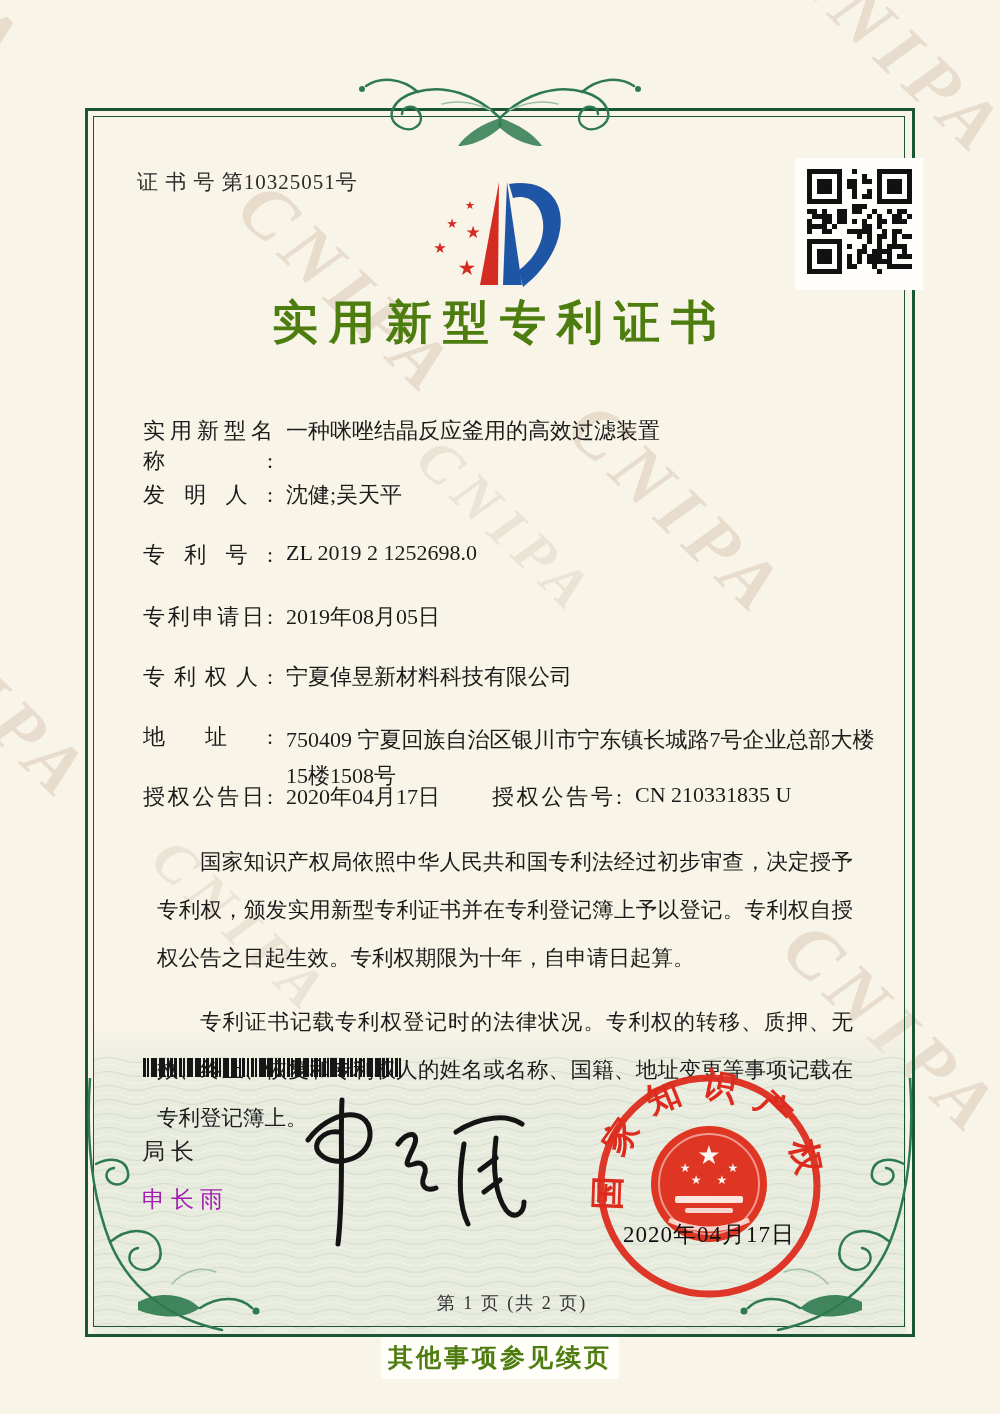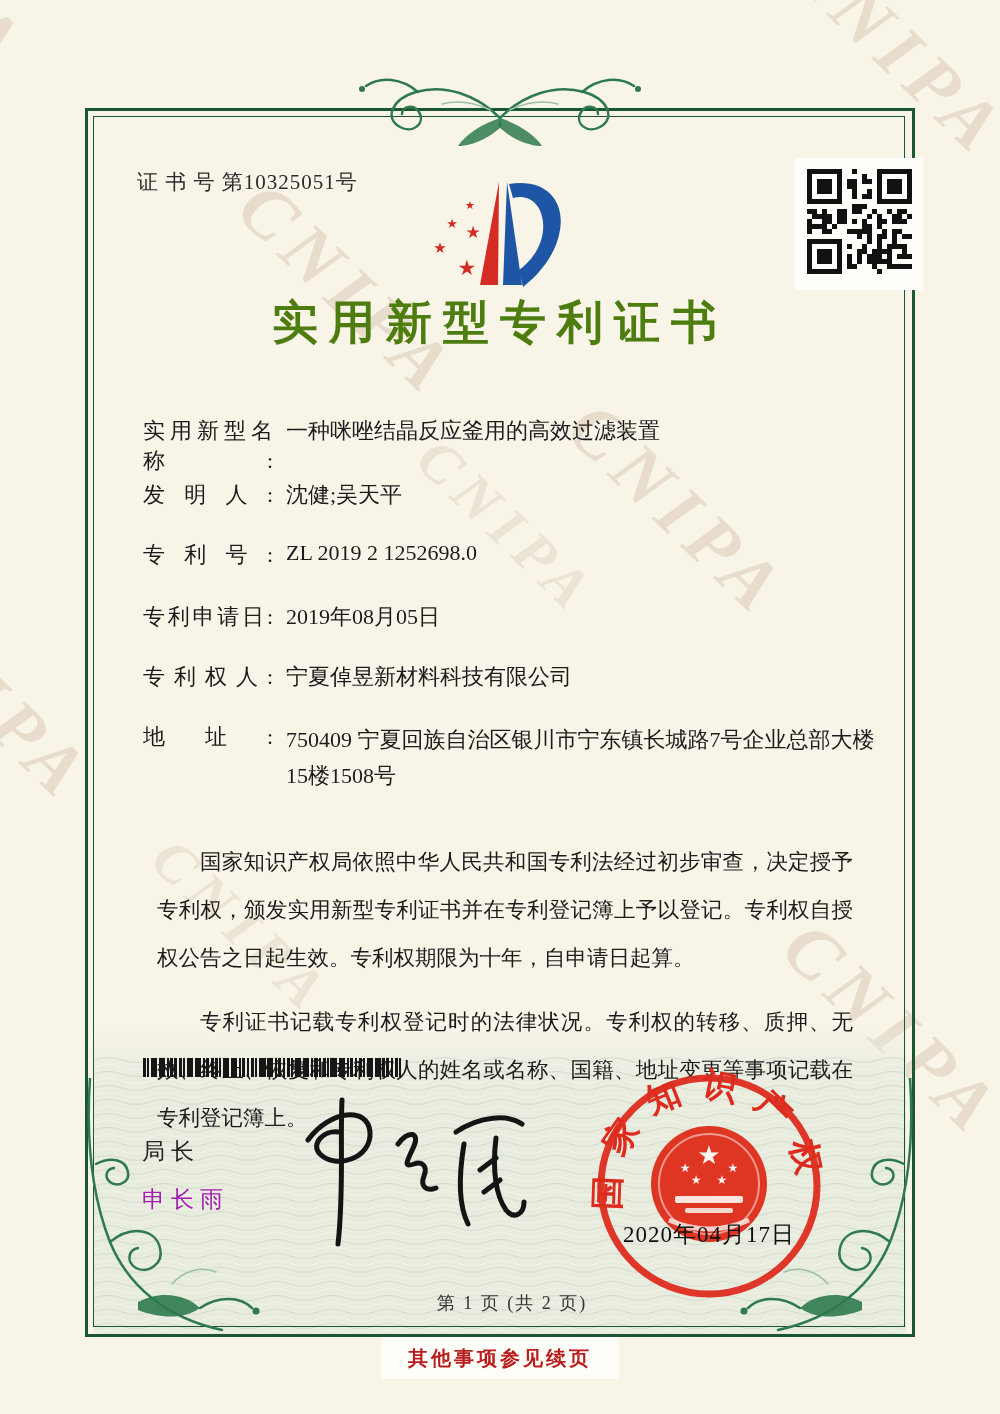--- a/index.html
+++ b/index.html
@@ -53,21 +53,21 @@
   .director-label{position:absolute;left:142px;top:1136px;font-size:23px;letter-spacing:6px;color:#222;
                   font-family:"Liberation Sans","DejaVu Sans",sans-serif;}
   .director-name{position:absolute;left:142px;top:1184px;font-size:23px;letter-spacing:6px;color:#a21caf;
                   font-family:"Liberation Sans","DejaVu Sans",sans-serif;}
   .sig{position:absolute;left:280px;top:1092px;}
   .seal{position:absolute;left:583px;top:1056px;}
   .page-info{position:absolute;left:0;top:1291px;width:100%;text-align:center;
              font-size:18px;letter-spacing:2px;color:#333;margin-left:12px;}
   .cont-note{position:absolute;left:50%;top:1337px;transform:translateX(-50%);
              width:238px;height:42px;background:#fffef9;text-align:center;}
-  .cont-note span{font-size:20px;line-height:42px;letter-spacing:3px;font-weight:600;color:#b91c1c;}
+  .cont-note span{font-size:25px;line-height:42px;letter-spacing:3px;font-weight:600;color:#4d7c0f;}
 </style>
 </head>
 <body>
 
 <div class="page">
 
   <div class="wm" style="left:-150px;top:-160px">CNIPA</div>
   <div class="wm" style="left:830px;top:-75px">CNIPA</div>
   <div class="wm" style="left:280px;top:165px">CNIPA</div>
   <div class="wm small" style="left:450px;top:425px">CNIPA</div>
@@ -309,20 +309,26 @@
   </div>
   <div class="frow" style="top:602px">
     <span class="flabel">专利申请日:</span><span class="fvalue">2019年08月05日</span>
   </div>
   <div class="frow" style="top:662px">
     <span class="flabel">专利权人:</span><span class="fvalue">宁夏倬昱新材料科技有限公司</span>
   </div>
   <div class="frow" style="top:722px">
     <span class="flabel">地址:</span><span class="fvalue wide">750409 宁夏回族自治区银川市宁东镇长城路7号企业总部大楼15楼1508号</span>
   </div>
+  <div class="frow" style="top:782px;width:726px">
+    <span class="flabel">授权公告日:</span><span class="fvalue">2020年04月17日</span>
+    <span class="grant-no">
+      <span class="flabel">授权公告号:</span><span class="fvalue">CN 210331835 U</span>
+    </span>
+  </div>
 
   <div class="paras">
     <p>国家知识产权局依照中华人民共和国专利法经过初步审查，决定授予专利权，颁发实用新型专利证书并在专利登记簿上予以登记。专利权自授权公告之日起生效。专利权期限为十年，自申请日起算。</p>
     <p>专利证书记载专利权登记时的法律状况。专利权的转移、质押、无效、终止、恢复和专利权人的姓名或名称、国籍、地址变更等事项记载在专利登记簿上。</p>
   </div>
 
   <div class="barcode"></div>
 
   <div class="director-label">局长</div>
   <div class="director-name">申长雨</div>

